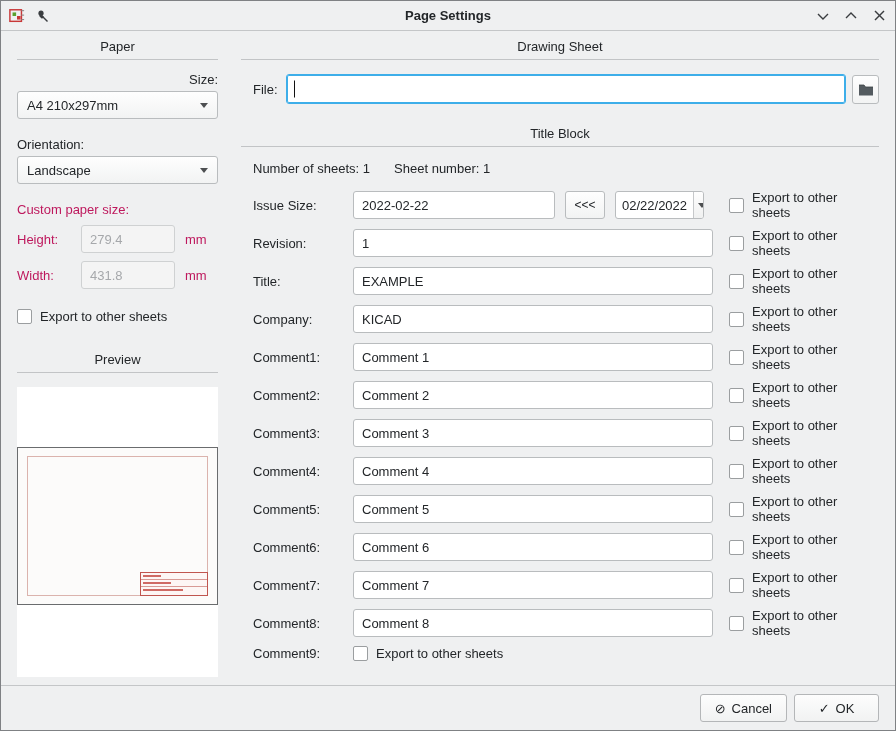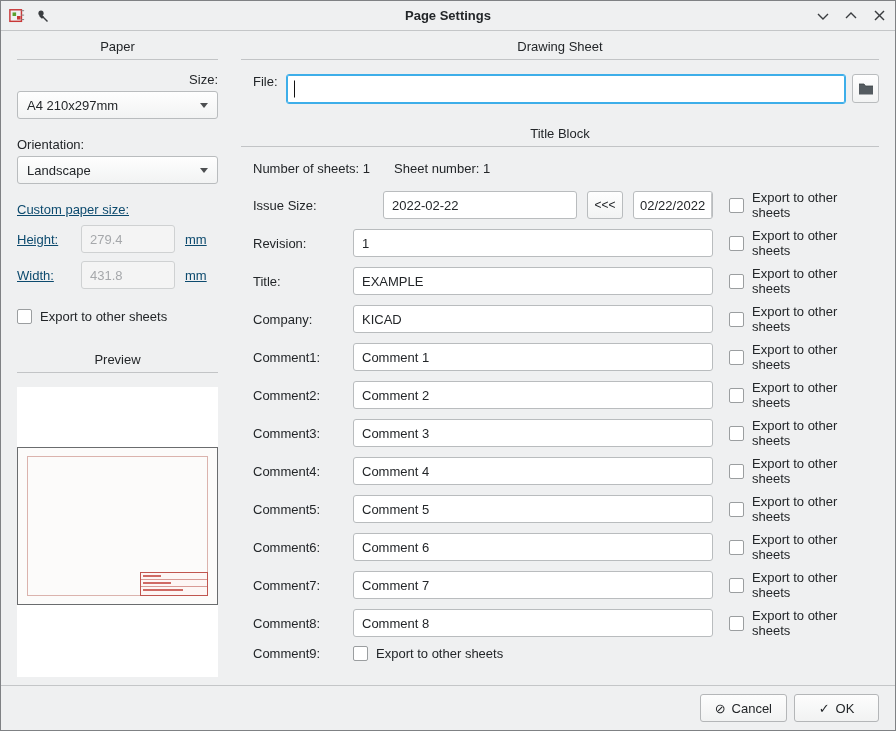--- a/index.html
+++ b/index.html
@@ -35,21 +35,21 @@
   
   .bodyarea { flex: 1 1 auto; display: flex; padding: 0 16px; overflow: hidden; }
   .col-left { width: 201px; flex: 0 0 201px; padding-top: 8px; }
   .col-right { flex: 1 1 auto; margin-left: 23px; padding-top: 8px; }
   .sec-head {
     text-align: center; padding-bottom: 5px;
     border-bottom: 1px solid #c2c4c6;
     color: #232629;
   }
   label.flabel { display: block; color: #232629; }
-  .gray { color: #0c4a6e; text-decoration: underline; }
+  .gray { color: #be185d; }
   
   .tinput, .combo, .datecombo, .copy-btn {
     height: 28px; border: 1px solid #b9bcbe; border-radius: 3px;
     background: #fff; font-family: "Liberation Sans", sans-serif;
     font-size: 13px; color: #232629;
   }
   .tinput { padding: 0 8px; width: 100%; }
   .tinput:disabled, .tinput.disabled {
     color: #a6a8ab; background: #f4f4f4; border-color: #cfd1d2;
   }
@@ -79,42 +79,42 @@
   }
   .sheet-frame { position: absolute; top: 8px; bottom: 8px; left: 9px; right: 9px; border: 1px solid #dbb3ad; }
   .tblock {
     position: absolute; right: -1px; bottom: -1px; width: 68px; height: 24px;
     border: 1px solid #c0554f; background: #fdf6f5;
   }
   .tblock .trow { border-bottom: 1px solid #d89a95; height: 7px; position: relative; }
   .tblock .trow:last-child { border-bottom: none; height: 8px; }
   .tblock .tmark { position: absolute; left: 2px; top: 2px; width: 18px; height: 2px; background: #cf6a64; }
   
-  .file-row { display: flex; align-items: flex-start; margin-top: 14px; }
+  .file-row { display: flex; align-items: center; margin-top: 14px; }
   .file-row .flabel-inline { width: 33px; flex: 0 0 33px; }
   .filewrap { flex: 1 1 auto; position: relative; }
   .filewrap .tinput {
     border: 1px solid #3daee9; box-shadow: inset 0 0 0 1px #3daee9; height: 30px;
   }
   .caret { position: absolute; left: 8px; top: 50%; transform: translateY(-50%); width: 1px; height: 17px; background: #111; }
   .browse-btn {
     margin-left: 6px; width: 27px; height: 29px; flex: 0 0 27px;
     border: 1px solid #b9bcbe; border-radius: 3px;
     background: linear-gradient(#fefefe, #f2f3f3);
     display: inline-flex; align-items: center; justify-content: center; cursor: pointer;
   }
   .tb-sec { margin-top: 22px; }
   .info-row { display: flex; gap: 24px; margin-top: 14px; padding-left: 12px; color: #232629; }
   .rows { margin-top: 14px; padding-left: 12px; }
   .trowg {
     display: grid; grid-template-columns: 84px 360px auto;
     column-gap: 16px; align-items: center; margin-bottom: 8px;
   }
   .idate-fields { display: flex; align-items: center; gap: 10px; }
-  .idate-fields .tinput { width: 202px; margin-left: 30px; }
+  .idate-fields .tinput { width: 202px; }
   .copy-btn {
     width: 40px; background: linear-gradient(#fefefe, #f2f3f3);
     cursor: pointer; font-size: 12px;
   }
   .datecombo {
     width: 89px; display: flex; align-items: stretch; cursor: pointer; padding: 0;
     overflow: hidden;
   }
   .datecombo .dtext { flex: 1 1 auto; display: flex; align-items: center; padding: 0 6px; }
   .datecombo .dbtn {

